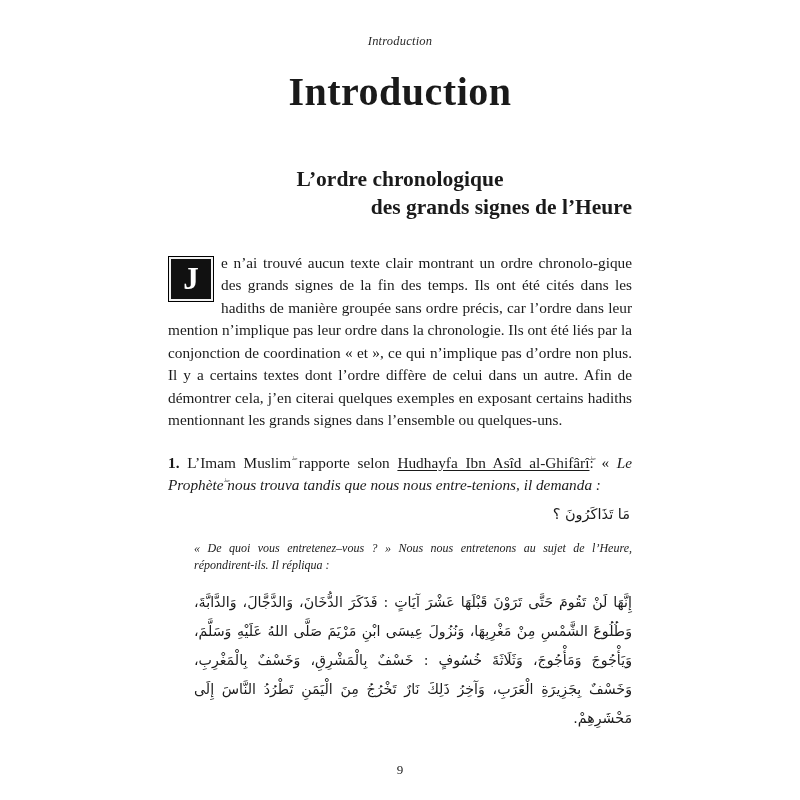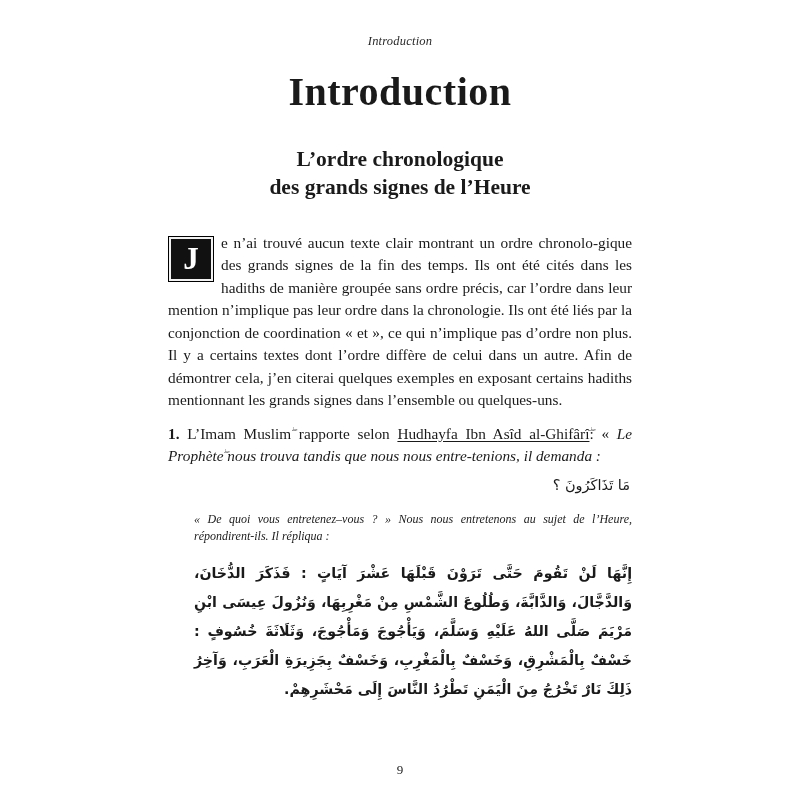--- a/index.html
+++ b/index.html
@@ -35,24 +35,25 @@
     font-weight: bold;
     letter-spacing: 0.5px;
     margin: 14px 0 0 0;
     line-height: 1.05;
   }
   .section-title {
     text-align: center;
     font-size: 21.5px;
     font-weight: bold;
     line-height: 1.32;
-    margin: 32px 0 0 0;
+    margin: 52px 0 0 0;
   }
   .section-title .line2 {
     display: block;
+    text-align: right;
   }
   .body-block {
     margin-top: 30px;
     font-size: 15.3px;
     line-height: 1.47;
     text-align: justify;
     text-justify: inter-word;
     hyphens: auto;
   }
   .dropcap {
@@ -68,21 +69,21 @@
     line-height: 44px;
     text-align: center;
     border: 1px solid #000;
     box-shadow: inset 0 0 0 2px #f2f2f2, inset 0 0 0 3px #111;
     position: relative;
   }
   .para {
     margin: 0;
   }
   .num-item {
-    margin-top: 11px;
+    margin-top: 20px;
     font-size: 15.3px;
     line-height: 1.47;
     text-align: justify;
   }
   .num-item .idx {
     font-weight: bold;
   }
   .salawat {
     font-size: 12px;
     vertical-align: 1px;
@@ -114,21 +115,20 @@
     line-height: 1.45;
     text-align: justify;
   }
   .arabic-block {
     margin: 13px 0 0 26px;
     direction: rtl;
     text-align: justify;
     font-family: "DejaVu Sans", sans-serif;
     font-size: 14.2px;
     line-height: 2.05;
-    font-weight: bold;
   }
   .folio {
     position: absolute;
     left: 0;
     right: 0;
     bottom: 22px;
     text-align: center;
     font-size: 13px;
     color: #222;
   }

